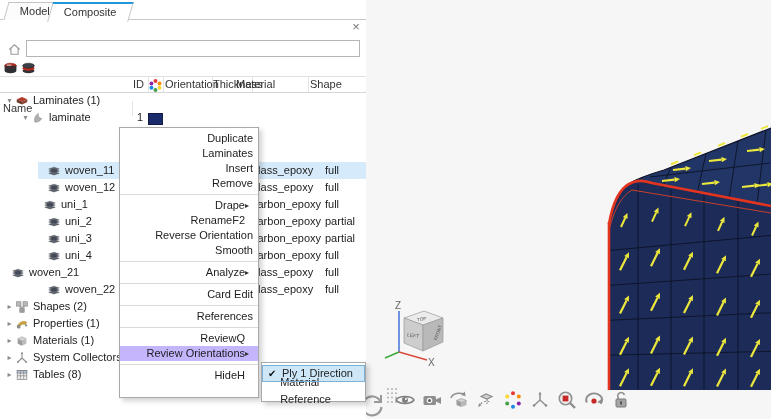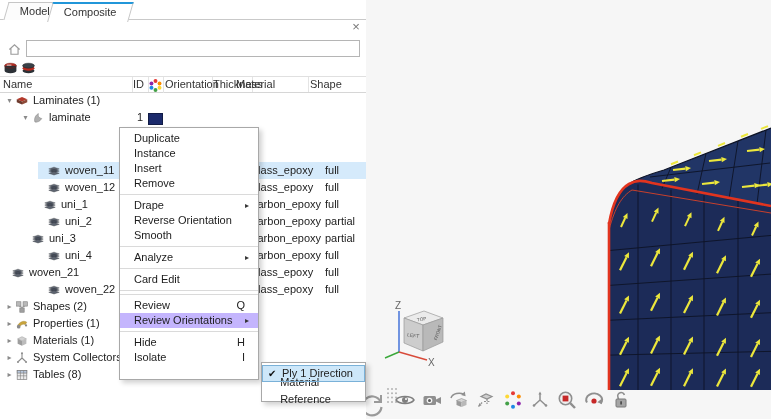--- a/index.html
+++ b/index.html
@@ -16,21 +16,21 @@
   .tab.model{left:6px;}
   .tab.composite{left:50px;}
   .close-x{position:absolute;left:349px;top:20px;width:14px;height:14px;line-height:13px;text-align:center;color:#777;font-size:13px;cursor:default;}
   .home{position:absolute;left:7px;top:42px;width:15px;height:15px;}
   .search{position:absolute;left:26px;top:40px;width:326px;height:15px;border:1px solid #b5b5b5;outline:none;font-family:"Liberation Sans",sans-serif;font-size:11px;padding:0 3px;}
   .quick{position:absolute;top:61px;width:15px;height:14px;}
   .q1{left:3px}.q2{left:21px}
   
   .thead{position:absolute;left:0;top:76px;width:366px;height:15px;border-top:1px solid #e0e0e0;border-bottom:1px solid #d6d6d6;color:#333;}
   .th{position:absolute;top:0;height:15px;line-height:15px;border-right:1px solid #e4e4e4;padding-left:3px;}
-  .th-name{left:0;width:129px;}
+  .th-name{left:0;width:129px;margin-top:24px;}
   .th-id{left:130px;width:15px;}
   .th-color{left:146px;width:15px;padding:1px 0 0 2px;}
   .th-orient{left:162px;width:47px;}
   .th-thick{left:210px;width:39px;}
   .th-mat{left:233px;width:72px;}
   .th-shape{left:307px;width:42px;border-right:none;}
   
   .rows{position:absolute;left:0;top:92px;width:366px;}
   .trow{position:relative;height:17px;line-height:17px;}
   .trow.sel{background:linear-gradient(90deg,rgba(0,0,0,0) 38px,#d5eafb 38px);margin-top:36px;}
@@ -49,21 +49,21 @@
   .plies-btn svg{width:15px;height:15px;}
   .caret{font-size:8px;color:#444;}
   .btn-group{position:absolute;left:452px;top:3px;height:22px;background:#fff;border:1px solid #c3c3c3;border-radius:3px;display:flex;align-items:center;}
   .bg-btn{width:25px;text-align:center;height:22px;line-height:20px;color:#444;}
   .bg-sep{width:1px;height:22px;background:#c3c3c3;}
   .bg-btn svg{width:13px;height:13px;vertical-align:middle;}
   
   .cmenu{position:absolute;left:119px;top:127px;width:138px;background:#fff;border:1px solid #a8a8a8;box-shadow:3px 3px 5px rgba(0,0,0,.18);padding:3px 0 14px 0;z-index:10;}
   .mi{height:15px;line-height:15px;display:flex;align-items:center;padding:0 5px 0 14px;color:#1c1c1c;}
   .mi.hl{background:#c4b5fd;}
-  .mi .lbl{flex:1;}
+  .mi .lbl{flex:1;text-align:right;}
   .mi .sc{margin-right:8px;color:#222;}
   .mi .sub{font-size:8px;color:#333;width:8px;}
   .msep{border-top:1px solid #dadada;margin:3px 0;}
   
   .smenu{position:absolute;left:261px;top:362px;width:103px;background:#fff;border:1px solid #a8a8a8;box-shadow:3px 3px 5px rgba(0,0,0,.18);padding:2px 0;z-index:11;}
   .smi{height:17px;line-height:17px;display:flex;align-items:center;padding:0 4px 0 6px;}
   .smi .chk{width:14px;font-size:10px;color:#111;}
   .smi.hl{background:#cde7f9;outline:1px solid #7ab1d8;outline-offset:-1px;}
   
   .viewport{position:absolute;left:366px;top:0;width:405px;height:419px;background:#f6f6f6;overflow:hidden;}
@@ -213,21 +213,21 @@
                 <path d="M2 10.6 8 8.6 14 10.6 8 12.6Z" fill="#5d6470"></path>
               </g>
             </svg>
           </span>
           <span>uni_2</span>
         </div>
         <span class="c-mat">carbon_epoxy</span>
         <span class="c-shape">partial</span>
       </div>
       <div class="trow">
-        <div class="c-name" style="padding-left: 20px;">
+        <div class="c-name" style="padding-left: 36px;">
           <span class="expander"></span>
           <span class="ticon">
             <svg viewBox="0 0 16 16">
               <g stroke="#2e3238" stroke-width=".4">
                 <path d="M2 5.6 8 3.6 14 5.6 8 7.6Z" fill="#5d6470"></path>
                 <path d="M2 8.1 8 6.1 14 8.1 8 10.1Z" fill="#454c59"></path>
                 <path d="M2 10.6 8 8.6 14 10.6 8 12.6Z" fill="#5d6470"></path>
               </g>
             </svg>
           </span>
@@ -568,66 +568,69 @@
         </svg>
       </div>
     </div>
 </div>
 
 <div class="cmenu" id="cmenu">
     <div class="mi">
       <span class="lbl">Duplicate</span>
     </div>
     <div class="mi">
-      <span class="lbl">Instance</span>
+      <span class="lbl">Laminates</span>
     </div>
     <div class="mi">
       <span class="lbl">Insert</span>
     </div>
     <div class="mi">
       <span class="lbl">Remove</span>
     </div>
     <div class="msep"></div>
     <div class="mi">
       <span class="lbl">Drape</span>
       <span class="sub">▸</span>
     </div>
     <div class="mi">
+      <span class="lbl">Rename</span>
+      <span class="sc">F2</span>
+    </div>
+    <div class="mi">
       <span class="lbl">Reverse Orientation</span>
     </div>
     <div class="mi">
       <span class="lbl">Smooth</span>
     </div>
     <div class="msep"></div>
     <div class="mi">
       <span class="lbl">Analyze</span>
       <span class="sub">▸</span>
     </div>
     <div class="msep"></div>
     <div class="mi">
       <span class="lbl">Card Edit</span>
     </div>
     <div class="msep"></div>
+    <div class="mi">
+      <span class="lbl">References</span>
+    </div>
     <div class="msep"></div>
     <div class="mi">
       <span class="lbl">Review</span>
       <span class="sc">Q</span>
     </div>
     <div class="mi hl">
       <span class="lbl">Review Orientations</span>
       <span class="sub">▸</span>
     </div>
     <div class="msep"></div>
     <div class="mi">
       <span class="lbl">Hide</span>
       <span class="sc">H</span>
-    </div>
-    <div class="mi">
-      <span class="lbl">Isolate</span>
-      <span class="sc">I</span>
     </div>
   </div>
 
 <div class="smenu">
   <div class="smi hl">
     <span class="chk">✔</span>
     <span>Ply 1 Direction</span>
   </div>
   <div class="smi">
     <span class="chk"></span>

